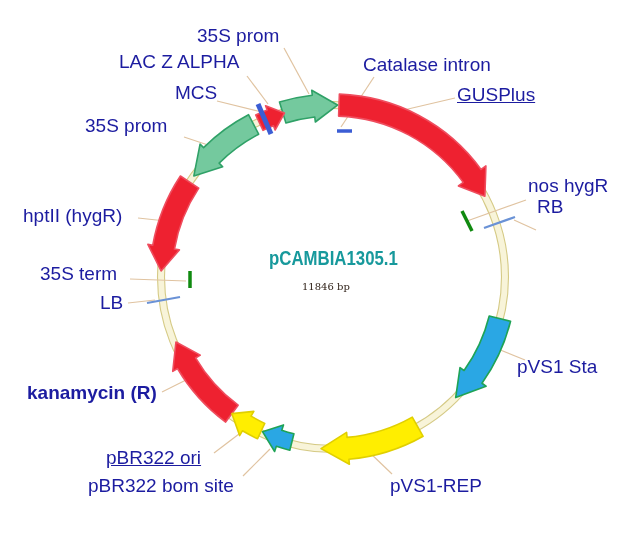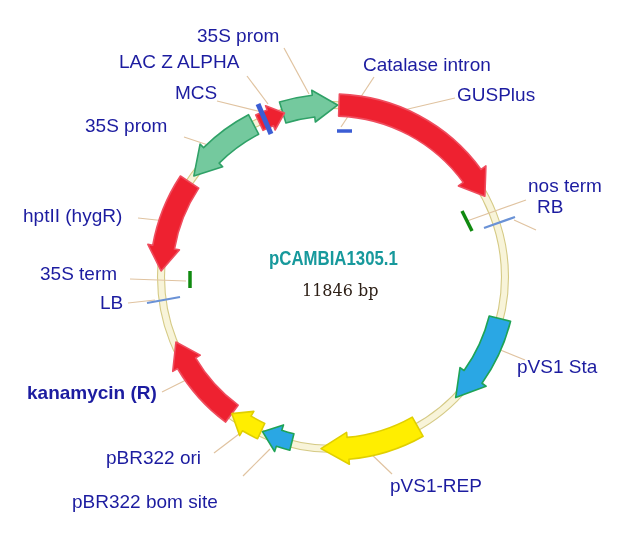--- a/index.html
+++ b/index.html
@@ -2,21 +2,21 @@
 <html><head>
 <meta charset="utf-8">
 <style>
   html,body{margin:0;padding:0;background:#ffffff;}
   #stage{position:relative;width:638px;height:545px;background:#ffffff;overflow:hidden;
          font-family:"Liberation Sans",sans-serif;}
   #map-svg{position:absolute;left:0;top:0;}
   .map-label{position:absolute;color:#1c1ca0;font-size:19px;line-height:20px;white-space:nowrap;}
   #plasmid-title{position:absolute;color:#17999c;font-size:21px;font-weight:bold;white-space:nowrap;
                  transform:scaleX(0.80);transform-origin:left top;letter-spacing:0px;}
-  #plasmid-size{position:absolute;color:#2e2017;font-size:16px;
+  #plasmid-size{position:absolute;color:#2e2017;font-size:10px;
                 font-family:"DejaVu Serif",serif;white-space:nowrap;}
 </style>
 </head>
 <body>
 
 <div id="stage">
   <svg id="map-svg" width="638" height="545" viewBox="0 0 638 545">
       <circle cx="333" cy="277" r="172" fill="none" stroke="#f8f4d9" stroke-width="7"></circle>
       <circle cx="333" cy="277" r="175.5" fill="none" stroke="#d5ca85" stroke-width="1.1"></circle>
       <circle cx="333" cy="277" r="168.5" fill="none" stroke="#d5ca85" stroke-width="1.1"></circle>
@@ -52,27 +52,27 @@
       <line x1="484" y1="228" x2="515" y2="217" stroke="#6a92d6" stroke-width="2.2" stroke-linecap="butt"></line>
       <line x1="190" y1="271" x2="190" y2="288" stroke="#108a10" stroke-width="3.5" stroke-linecap="butt"></line>
       <line x1="147" y1="303" x2="180" y2="297" stroke="#6a92d6" stroke-width="2.2" stroke-linecap="butt"></line>
     </svg>
   <div id="labels-layer">
       <div class="map-label" style="left: 197px; top: 26px;">35S prom</div>
       <div class="map-label" style="left: 119px; top: 52px;">LAC Z ALPHA</div>
       <div class="map-label" style="left: 175px; top: 83px;">MCS</div>
       <div class="map-label" style="left: 85px; top: 116px;">35S prom</div>
       <div class="map-label" style="left: 363px; top: 55px;">Catalase intron</div>
-      <div class="map-label" style="left: 457px; top: 85px;">GUSPlus</div>
-      <div class="map-label" style="left: 528px; top: 176px;">nos term</div>
+      <div class="map-label" style="left: 457px; top: 85px; text-decoration: underline;">GUSPlus</div>
+      <div class="map-label" style="left: 528px; top: 176px;">nos hygR</div>
       <div class="map-label" style="left: 537px; top: 197px;">RB</div>
       <div class="map-label" style="left: 517px; top: 357px;">pVS1 Sta</div>
       <div class="map-label" style="left: 390px; top: 476px;">pVS1-REP</div>
-      <div class="map-label" style="left: 106px; top: 448px;">pBR322 ori</div>
-      <div class="map-label" style="left: 72px; top: 476px; margin-top: 16px;">pBR322 bom site</div>
+      <div class="map-label" style="left: 106px; top: 448px; text-decoration: underline;">pBR322 ori</div>
+      <div class="map-label" style="left: 88px; top: 476px;">pBR322 bom site</div>
       <div class="map-label" style="left: 27px; top: 383px; font-weight: bold;">kanamycin (R)</div>
       <div class="map-label" style="left: 40px; top: 264px;">35S term</div>
       <div class="map-label" style="left: 100px; top: 293px;">LB</div>
       <div class="map-label" style="left: 23px; top: 206px;">hptII (hygR)</div>
     </div>
   <div id="plasmid-title" style="left: 269px; top: 246px;">pCAMBIA1305.1</div>
   <div id="plasmid-size" style="left: 302px; top: 281px;">11846 bp</div>
 </div>
 
 </body></html>

